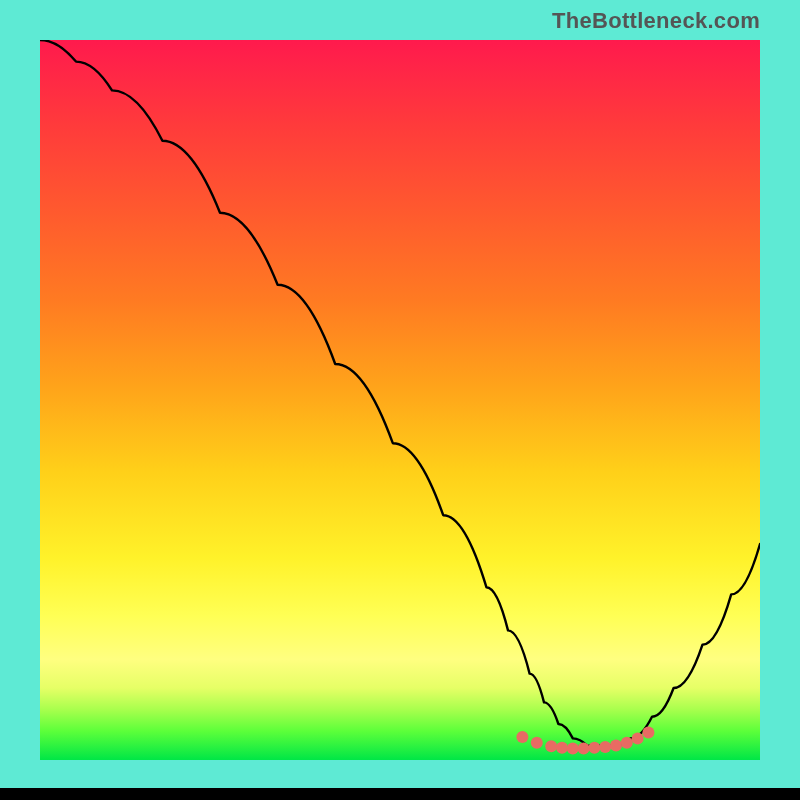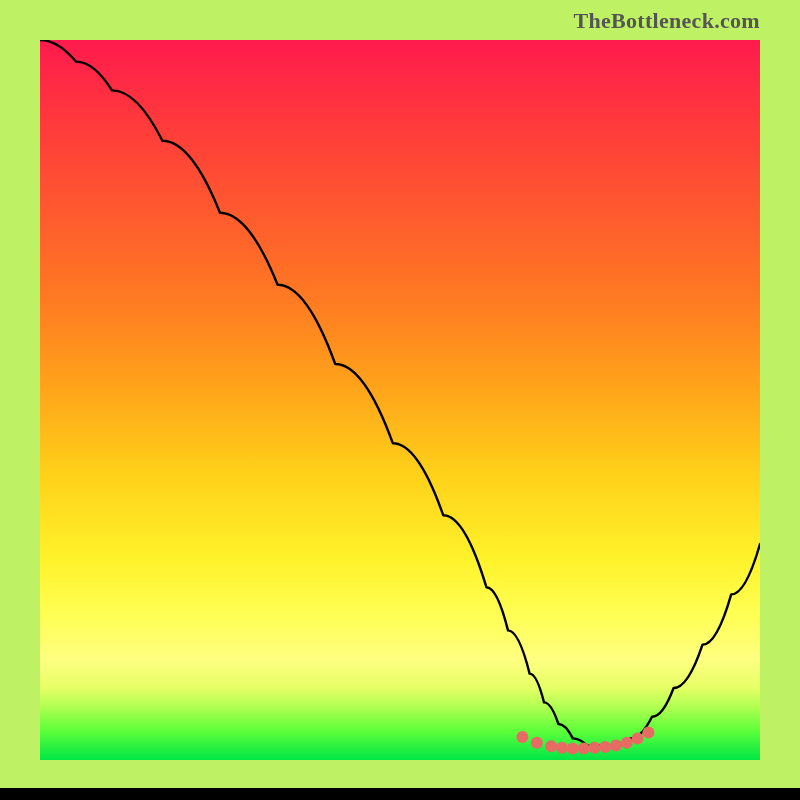--- a/index.html
+++ b/index.html
@@ -8,22 +8,21 @@
     width: 800px;
     height: 800px;
     overflow: hidden;
     background: #000;
     font-family: Arial, Helvetica, sans-serif;
   }
   .frame {
     position: relative;
     width: 800px;
     height: 788px;
-    background: #bef264;
-    font-family: Liberation Serif, serif;
+    background: #5eead4;
   }
   .plot-area {
     position: absolute;
     left: 40px;
     top: 40px;
     width: 720px;
     height: 720px;
     background: linear-gradient(to bottom,
       #ff1a4d 0%,
       #ff3b3b 12%,

